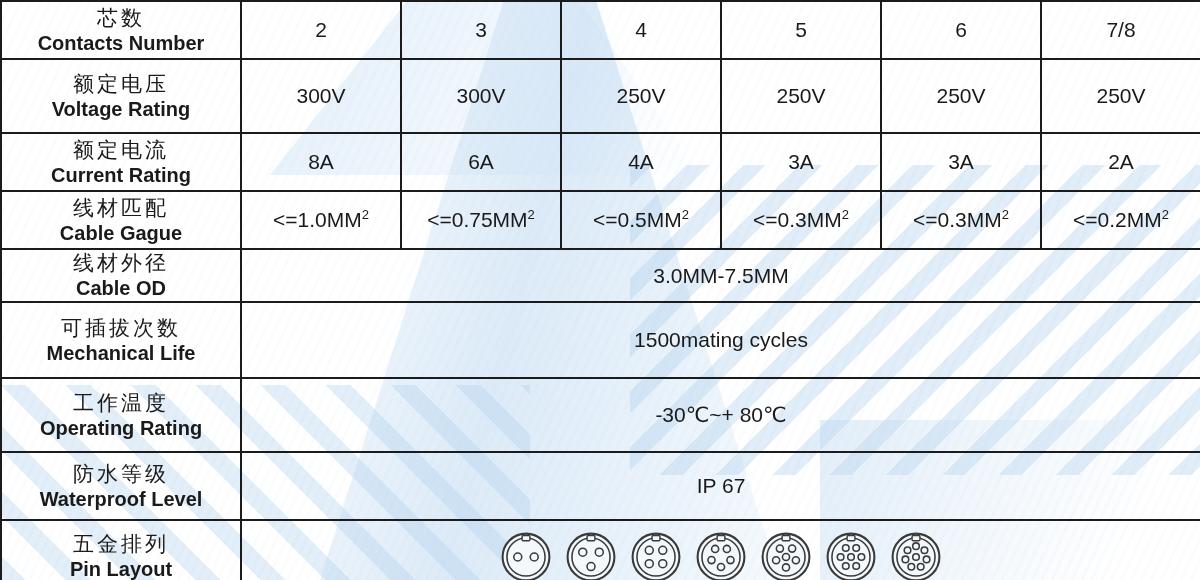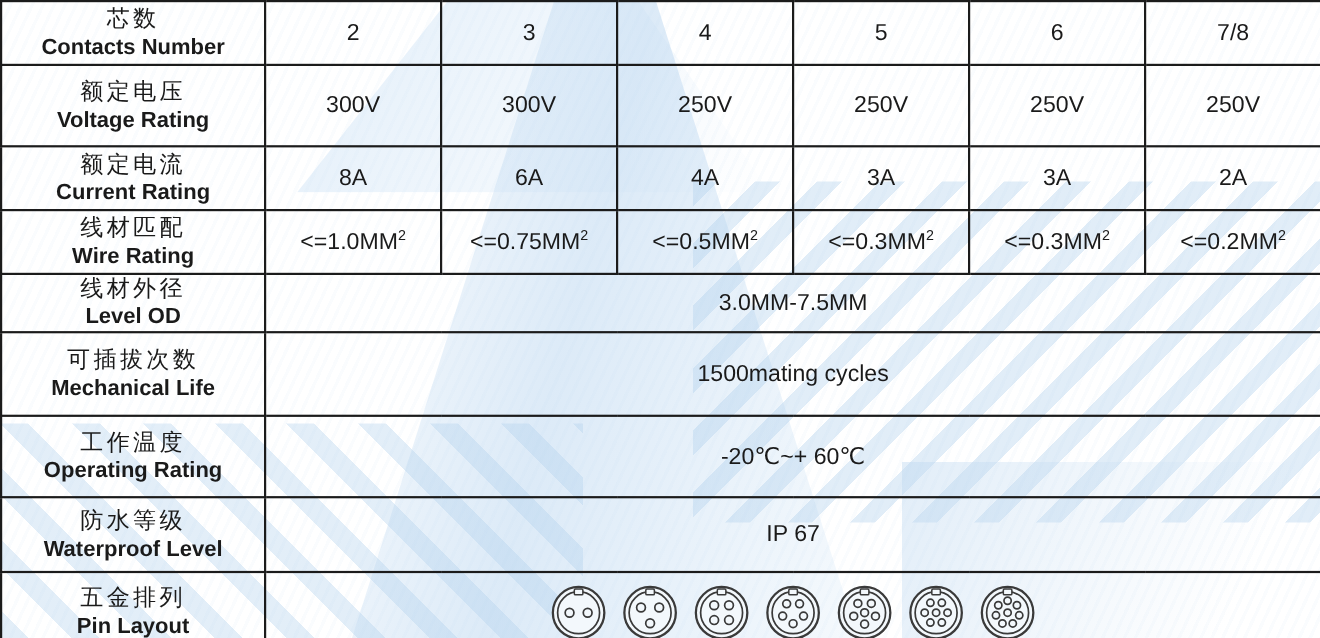--- a/index.html
+++ b/index.html
@@ -108,52 +108,52 @@
         <td class="val">6A</td>
         <td class="val">4A</td>
         <td class="val">3A</td>
         <td class="val">3A</td>
         <td class="val">2A</td>
       </tr>
 
       <tr style="height:58px">
         <td class="label-cell">
           <div class="zh">线材匹配</div>
-          <div class="en">Wire Rating</div>
+          <div class="en">Cable Gague</div>
         </td>
         <td class="val"><span>&lt;=1.0MM</span><sup class="sq">2</sup></td>
         <td class="val"><span>&lt;=0.75MM</span><sup class="sq">2</sup></td>
         <td class="val"><span>&lt;=0.5MM</span><sup class="sq">2</sup></td>
         <td class="val"><span>&lt;=0.3MM</span><sup class="sq">2</sup></td>
         <td class="val"><span>&lt;=0.3MM</span><sup class="sq">2</sup></td>
         <td class="val"><span>&lt;=0.2MM</span><sup class="sq">2</sup></td>
       </tr>
 
       <tr style="height:48px">
         <td class="label-cell">
           <div class="zh">线材外径</div>
-          <div class="en">Level OD</div>
+          <div class="en">Cable OD</div>
         </td>
         <td class="val" colspan="6">3.0MM-7.5MM</td>
       </tr>
 
       <tr style="height:76px">
         <td class="label-cell">
           <div class="zh">可插拔次数</div>
           <div class="en">Mechanical Life</div>
         </td>
         <td class="val" colspan="6">1500mating cycles</td>
       </tr>
 
       <tr style="height:74px">
         <td class="label-cell">
           <div class="zh">工作温度</div>
           <div class="en">Operating Rating</div>
         </td>
-        <td class="val" colspan="6">-20℃~+ 60℃</td>
+        <td class="val" colspan="6">-30℃~+ 80℃</td>
       </tr>
 
       <tr style="height:68px">
         <td class="label-cell">
           <div class="zh">防水等级</div>
           <div class="en">Waterproof Level</div>
         </td>
         <td class="val" colspan="6">IP 67</td>
       </tr>
 

